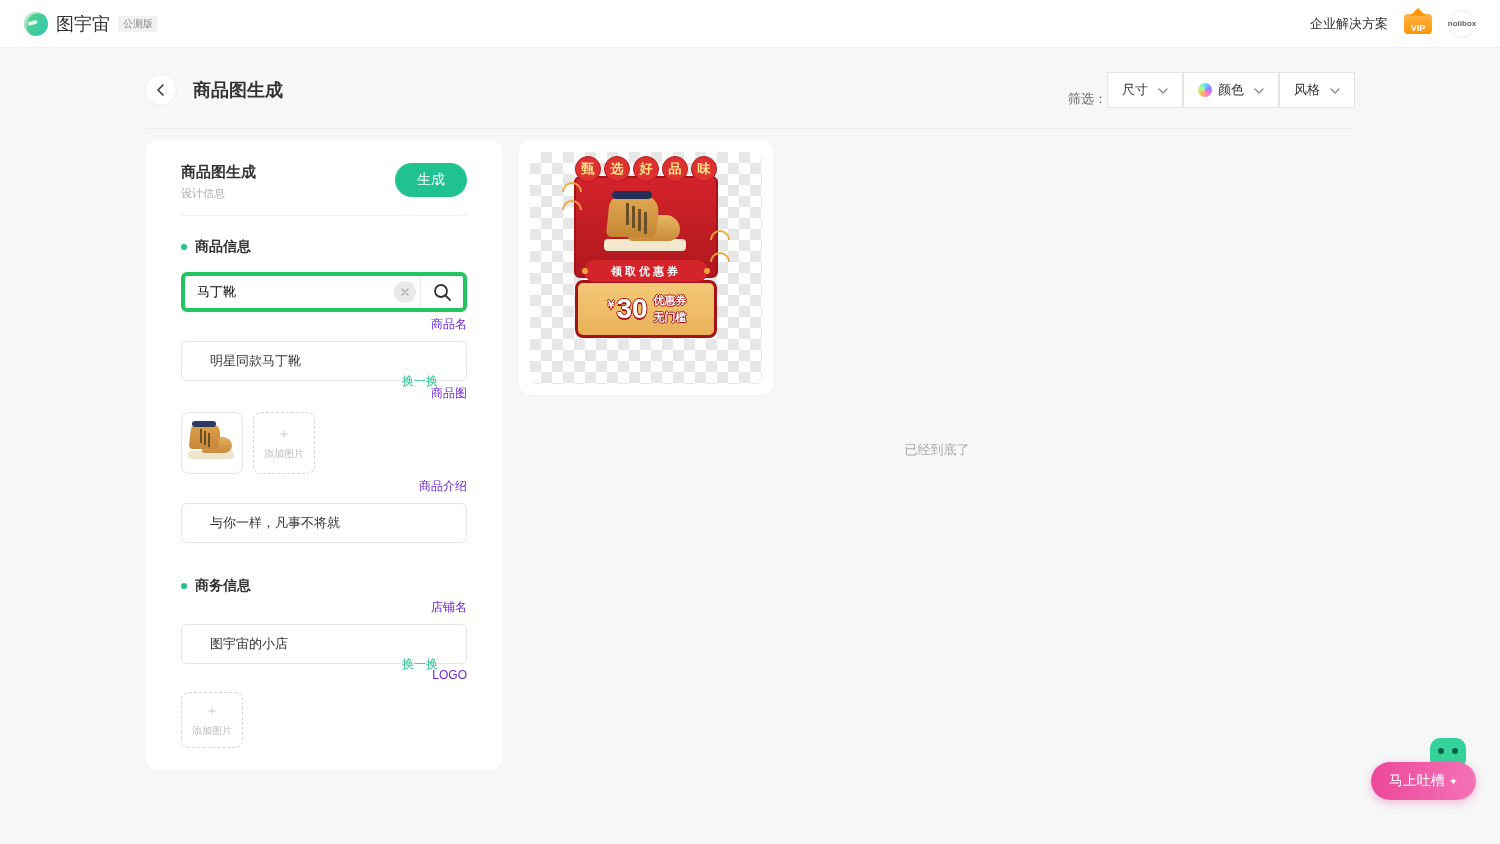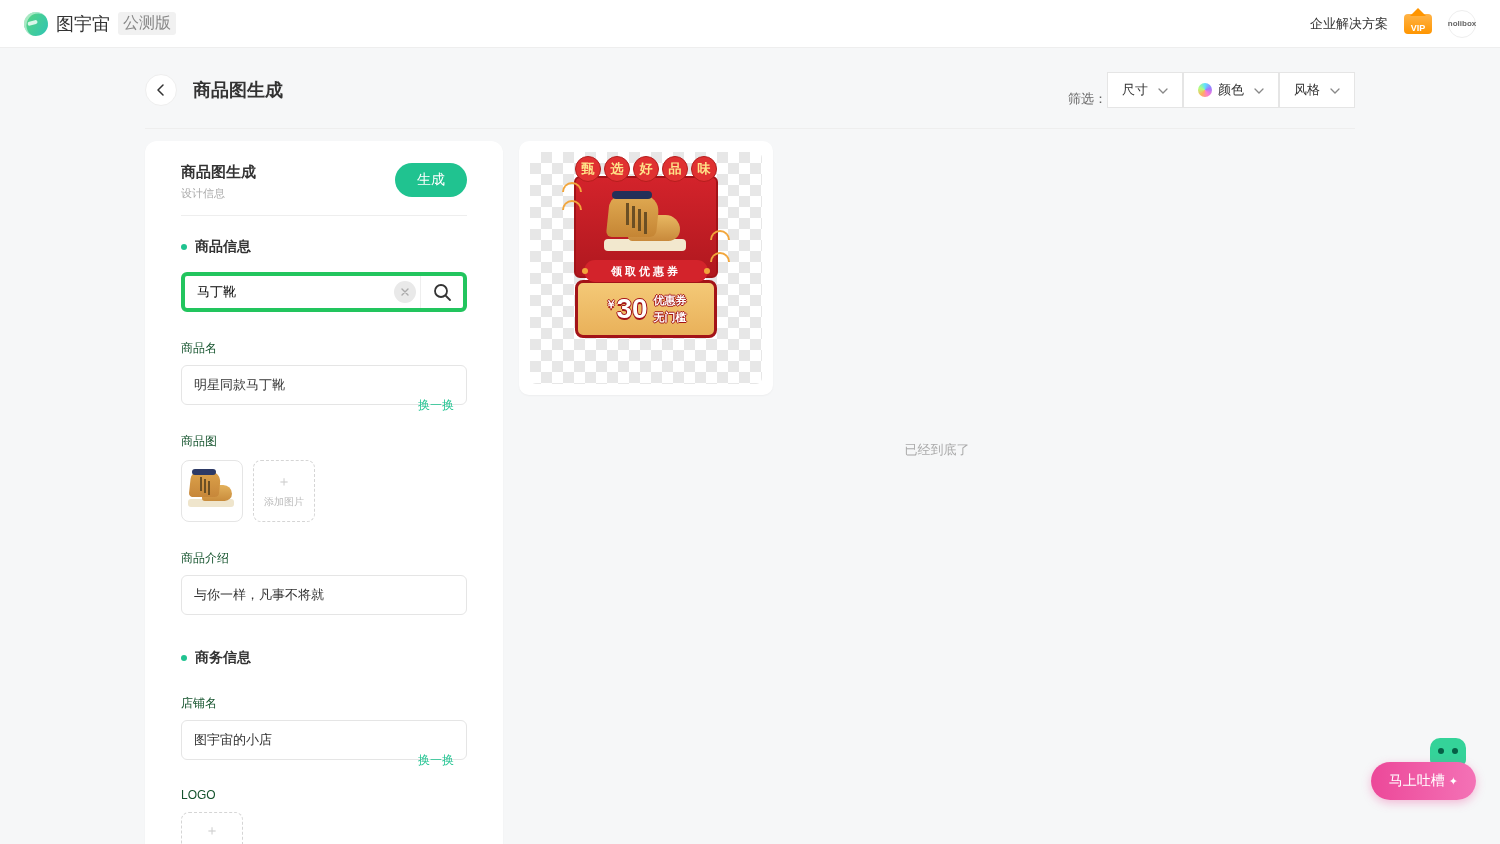--- a/index.html
+++ b/index.html
@@ -17,21 +17,21 @@
   border-bottom: 1px solid #eee;
   display: flex;
   align-items: center;
   justify-content: space-between;
   padding: 0 24px;
 }
 .header-left { display: flex; align-items: center; gap: 8px; }
 .logo { width: 24px; height: 24px; border-radius: 50%; background: linear-gradient(135deg,#5ad67d,#2ec4b6); transform: rotate(-15deg); box-shadow: inset 2px 2px 0 rgba(255,255,255,0.5); }
 .logo::after { content: ""; display:block; width: 10px; height: 4px; background: rgba(255,255,255,0.8); border-radius: 2px; position: relative; top: 8px; left: 4px; }
 .brand { font-weight: 400; font-size: 18px; }
-.beta-tag { font-size: 16px; color: #888; background: #f1f1f1; border-radius: 3px; padding: 1px 5px; }
+.beta-tag { font-size: 10px; color: #888; background: #f1f1f1; border-radius: 3px; padding: 1px 5px; }
 .header-right { display: flex; align-items: center; gap: 16px; }
 .link { font-size: 13px; color: #333; }
 .vip-badge {
   width: 28px; height: 20px; background: linear-gradient(#ffb347,#ff9500);
   color: #fff; font-size: 9px; font-weight:700; display:flex; align-items:flex-end; justify-content:center;
   border-radius: 4px; position: relative; padding-bottom:1px;
 }
 .vip-badge::before { content:""; position:absolute; top:-6px; left:6px; width:0;height:0;border-left:8px solid transparent;border-right:8px solid transparent;border-bottom:8px solid #ff9500;}
 .avatar { width: 28px; height:28px; border-radius:50%; border:1px solid #eee; background:#fff; display:flex;align-items:center;justify-content:center; font-size:8px; color:#666; font-weight:700;}
 
@@ -85,22 +85,22 @@
   background:#20c390; color:#fff; border:none; border-radius:18px;
   padding:8px 22px; font-size:14px; cursor:pointer;
 }
 .section-head { display:flex; align-items:center; gap:8px; margin-top:22px; font-size:14px; font-weight:600; }
 .dot { width:6px;height:6px;border-radius:50%; background:#20c390; }
 .search-row { position:relative; margin-top:16px; display:flex; align-items:stretch; border:4px solid #22c55e; border-radius:6px; height:40px;}
 .search-input { border:none; padding:0 12px; flex:1; font-size:13px; outline:none; border-radius:6px;}
 .clear-x { width:22px;height:22px;border-radius:50%;background:#e9e9e9;color:#bbb;display:flex;align-items:center;justify-content:center;font-size:12px;align-self:center;margin-right:4px;cursor:pointer;}
 .search-div { width:1px;background:#eee;}
 .search-btn { width:42px; display:flex;align-items:center;justify-content:center;cursor:pointer;}
-.field-label { font-size:12px; color:#14532d; margin-top:28px;}
-.field-row { margin-top:8px; border:1px solid #e5e5e5; border-radius:6px; height:40px; display:flex; align-items:center; padding:0 12px; justify-content:space-between;}
+.field-label { font-size:12px; color:#6d28d9; margin-top:4px;text-align:right;}
+.field-row { margin-top:8px; border:1px solid #e5e5e5; border-radius:6px; height:40px; display:flex; align-items:center; padding:0 28px; justify-content:space-between;}
 .field-val { font-size:13px; }
 .swap-link { font-size:12px; color:#20c390; cursor:pointer;margin-top:41px;}
 .thumb-row { display:flex; gap:10px; margin-top:10px; }
 .thumb {
   width:62px; height:62px; border-radius:8px; border:1px solid #e5e5e5; background:#fff;
   display:flex; align-items:center; justify-content:center; overflow:hidden;
 }
 .thumb-add {
   width:62px; height:62px; border-radius:8px; border:1px dashed #d5d5d5;
   display:flex; flex-direction:column; align-items:center; justify-content:center; gap:4px;

